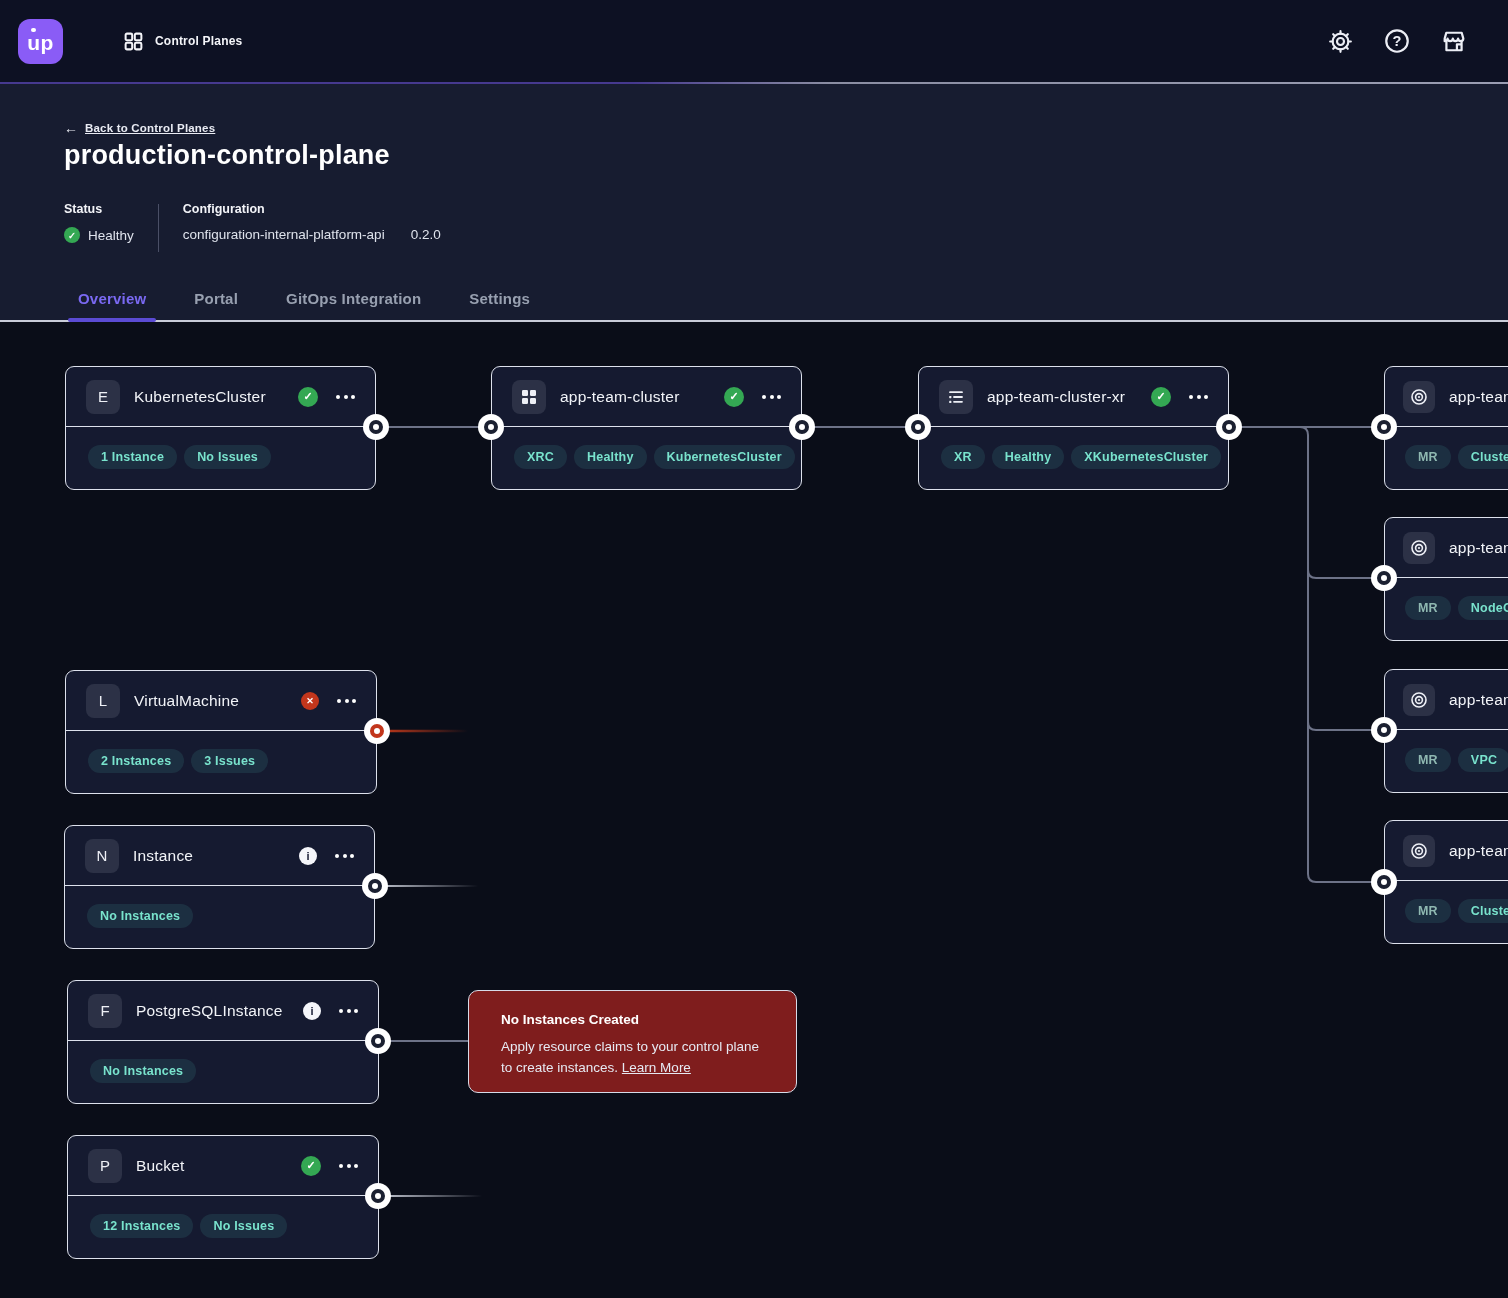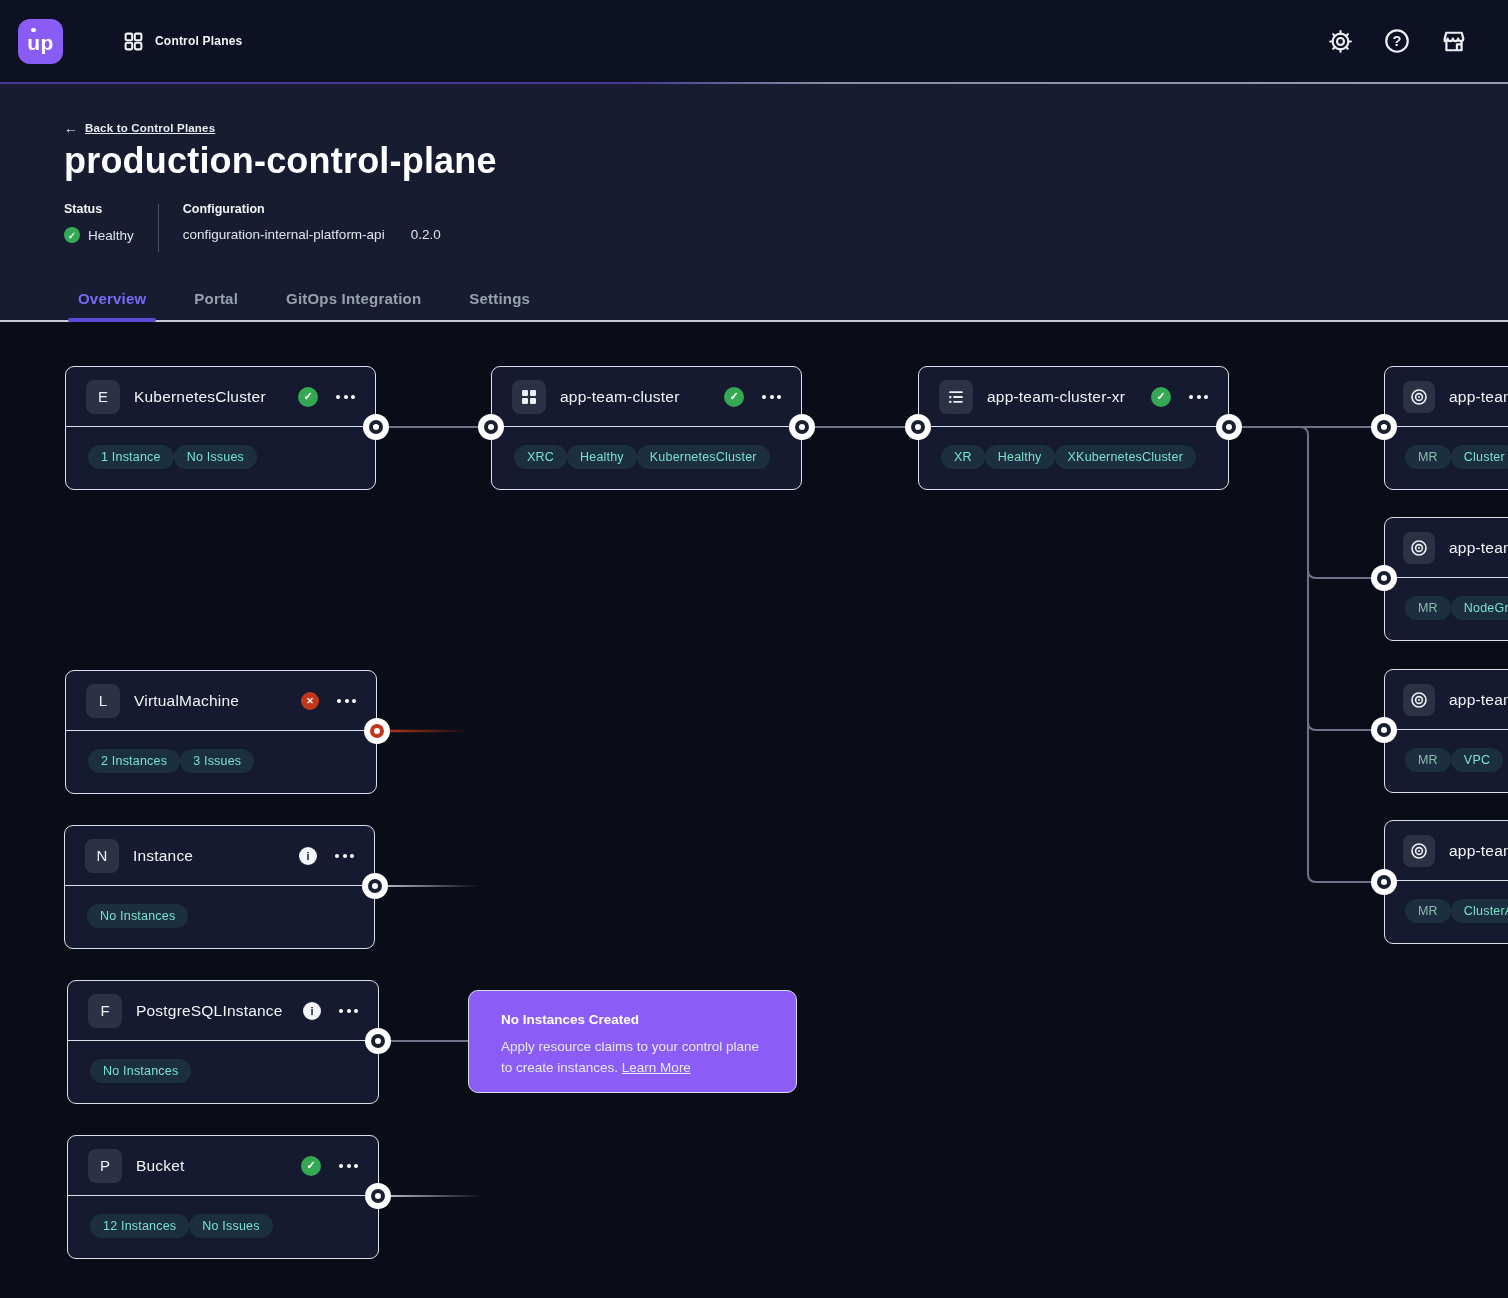--- a/index.html
+++ b/index.html
@@ -36,21 +36,21 @@
   .page-header {
     position:absolute; top:84px; left:0; width:1508px; height:238px;
     background:#171c30; border-bottom:2px solid #c9ccd8;
   }
   .back-link {
     position:absolute; top:36px; left:64px; font-size:11.5px; color:#e9ebf3;
     display:flex; align-items:center; gap:7px; cursor:pointer;
   }
   .back-link .back-text { text-decoration:underline; font-weight:bold; letter-spacing:0.2px; }
   .back-arrow { font-size:14px; }
-  .page-title { position:absolute; top:56px; left:64px; font-size:36px; font-weight:bold; color:#ffffff; letter-spacing:0.2px; }
+  .page-title { position:absolute; top:56px; left:64px; font-size:27px; font-weight:bold; color:#ffffff; letter-spacing:0.2px; }
 
   .meta { position:absolute; top:118px; left:64px; display:flex; }
   .meta-col .meta-label { font-size:12.5px; font-weight:bold; color:#f3f4f8; margin-bottom:11px; }
   .meta-value-row { display:flex; align-items:center; gap:8px; font-size:13.5px; color:#dfe3ec; }
   .meta-divider { width:1px; background:#4a4f66; margin:2px 24px 0 24px; height:48px; }
   .config-row { display:flex; gap:26px; font-size:13.5px; color:#dfe3ec; }
 
   .status-dot-green {
     width:16px; height:16px; border-radius:50%; background:#34a853; color:#fff;
     display:inline-flex; align-items:center; justify-content:center; font-size:9.5px; font-weight:bold;
@@ -69,21 +69,21 @@
 
   
   .canvas { position:absolute; top:322px; left:0; width:1508px; height:976px; background:#0a0d18; }
   .edges { position:absolute; top:0; left:0; pointer-events:none; }
 
   .node {
     position:absolute; height:124px; background:#151a30;
     border:1.5px solid #dde1ec; border-radius:9px;
   }
   .node-header { height:60px; display:flex; align-items:center; padding:0 20px; border-bottom:1.5px solid #dde1ec; }
-  .node-body { height:60px; display:flex; align-items:center; padding:0 22px; gap:0; }
+  .node-body { height:60px; display:flex; align-items:center; padding:0 22px; gap:7px;font-weight:bold; }
   .kind-badge {
     width:34px; height:34px; border-radius:8px; background:#2c3146; color:#eef0f6;
     display:flex; align-items:center; justify-content:center; font-size:15px; flex:none;
   }
   .node-name { margin-left:14px; font-size:15.5px; color:#f2f4f8; white-space:nowrap; letter-spacing:0.2px; }
   .node-header .spacer { flex:1; }
   .status-icon { width:20px; height:20px; border-radius:50%; display:flex; align-items:center; justify-content:center; flex:none; }
   .status-healthy { background:#34a853; color:#fff; font-size:11px; font-weight:bold; }
   .status-error   { background:#c2361c; color:#fff; font-size:9px; font-weight:bold; width:18px; height:18px; }
   .status-info    { background:#f5f6fa; color:#141830; font-size:11px; font-weight:bold; width:18px; height:18px; }
@@ -98,21 +98,21 @@
 
   .port {
     position:absolute; width:26px; height:26px; border-radius:50%; background:#fff;
     display:flex; align-items:center; justify-content:center; z-index:5;
   }
   .port .ring { width:14px; height:14px; border-radius:50%; border:4.5px solid #1b2031; background:#fff; }
   .port.red .ring { border-color:#c2361c; }
 
   .tooltip-card {
     position:absolute; left:468px; top:668px; width:329px; height:103px;
-    background:#8b5cf6; border:1.5px solid #d7dbe8; border-radius:10px;
+    background:#7f1d1d; border:1.5px solid #d7dbe8; border-radius:10px;
     padding:21px 28px 0 32px;
   }
   .tooltip-title { font-size:13.5px; font-weight:bold; color:#fff; margin-bottom:9px; }
   .tooltip-body { font-size:13.5px; color:#e6e9f2; line-height:1.58; }
   .tooltip-body a { color:#e6e9f2; text-decoration:underline; cursor:pointer;text-align:center; }
 
   svg.icon { display:block; }
 </style>
 </head>
 <body>

